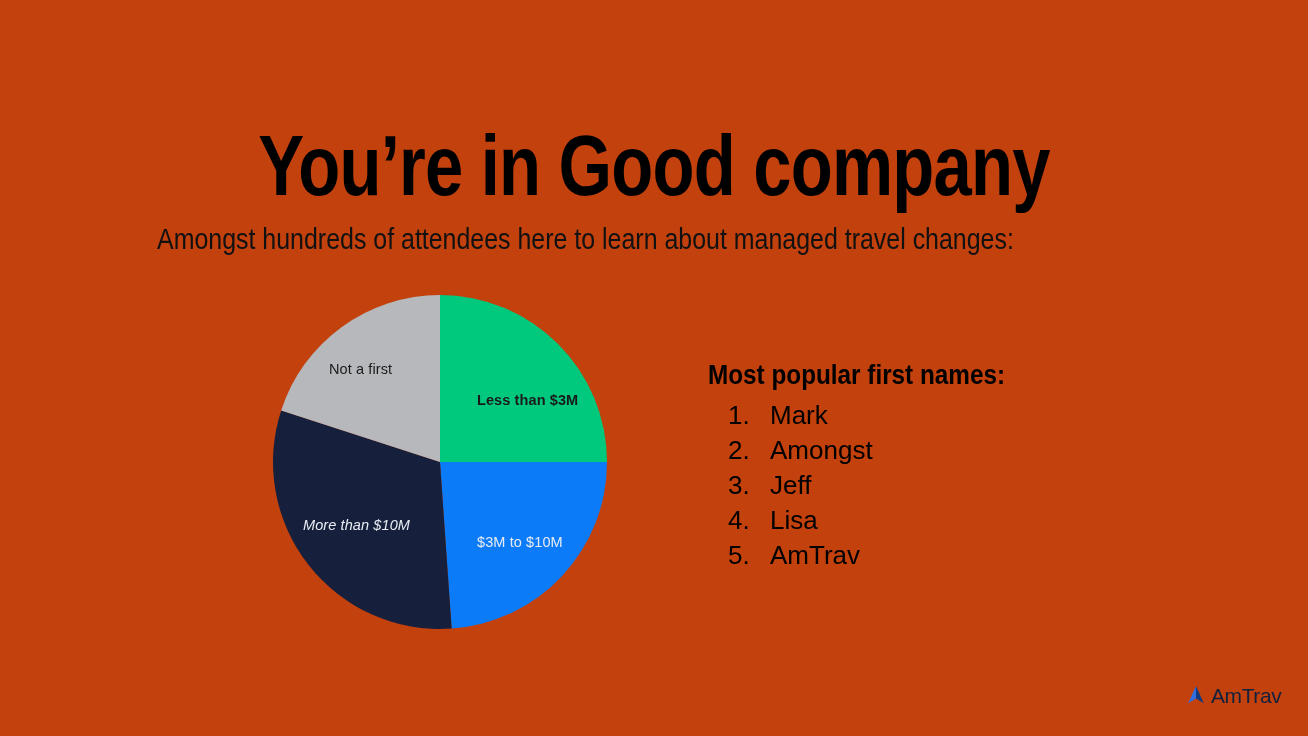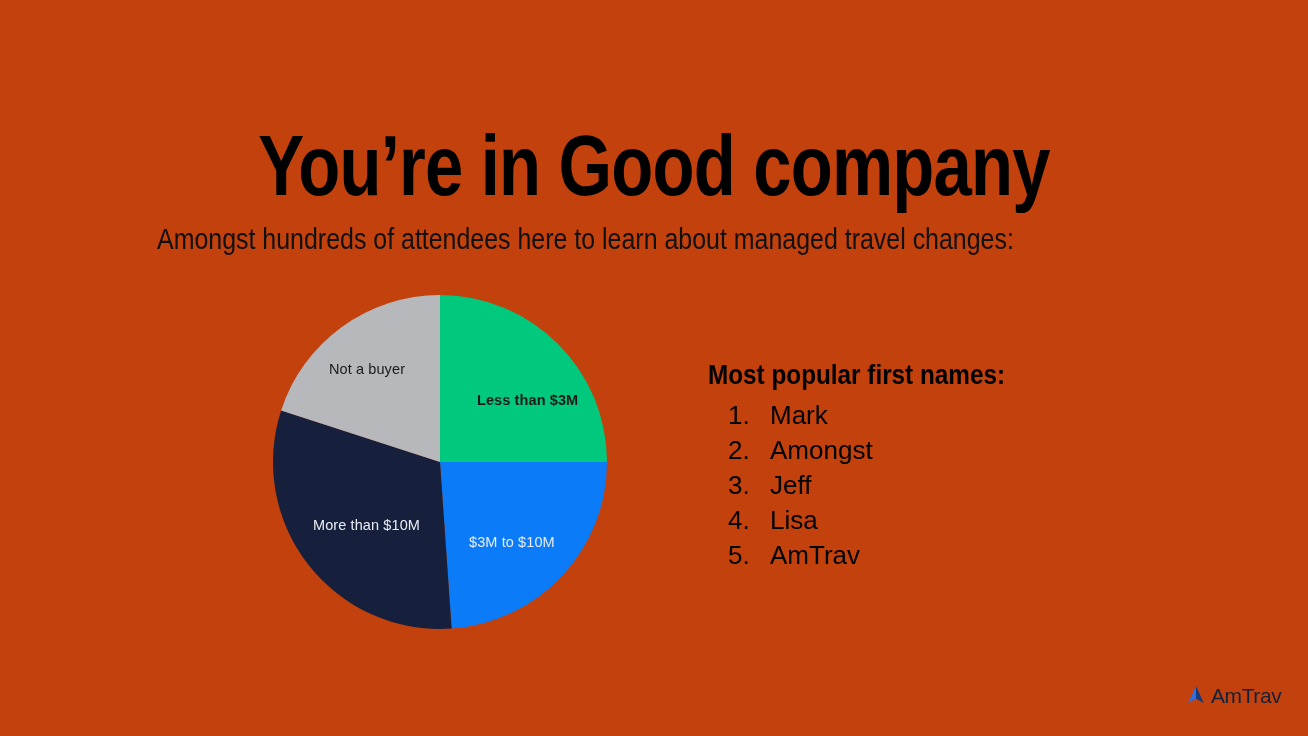--- a/index.html
+++ b/index.html
@@ -77,22 +77,22 @@
     font-family: "Liberation Sans", sans-serif;
     font-size: 14.5px;
     line-height: 1;
     white-space: nowrap;
     letter-spacing: 0.1px;
   }
   .pie-label.dark  { color: #1a1a1a; }
   .pie-label.light { color: #e8ecf2; }
 
   #label-green { left: 204px; top: 98px; font-weight: bold; }
-  #label-blue  { left: 196px; top: 240px; }
-  #label-navy  { left: 40px;  top: 223px; }
+  #label-blue  { left: 204px; top: 240px; }
+  #label-navy  { left: 30px;  top: 223px; font-style: italic; }
   #label-gray  { left: 56px;  top: 67px;  }
 
   
   .names-block {
     position: absolute;
     left: 708px;
     top: 360px;
     width: 480px;
   }
   .names-heading {
@@ -168,21 +168,21 @@
           </g>
       </svg>
     </div>
 
     <div class="pie-label dark" id="label-green">Less than $3M</div>
 
     <div class="pie-label light" id="label-blue">$3M to $10M</div>
 
     <div class="pie-label light" id="label-navy">More than $10M</div>
 
-    <div class="pie-label dark" id="label-gray">Not a buyer</div>
+    <div class="pie-label dark" id="label-gray">Not a first</div>
   </div>
 
   <div class="names-block">
     <div class="names-heading">Most popular first names:</div>
     <ol class="names-list" id="names-list">
         <li class="names-item">
           <span class="names-num">1.</span>
           <span class="names-name">Mark</span>
         </li>
         <li class="names-item">

